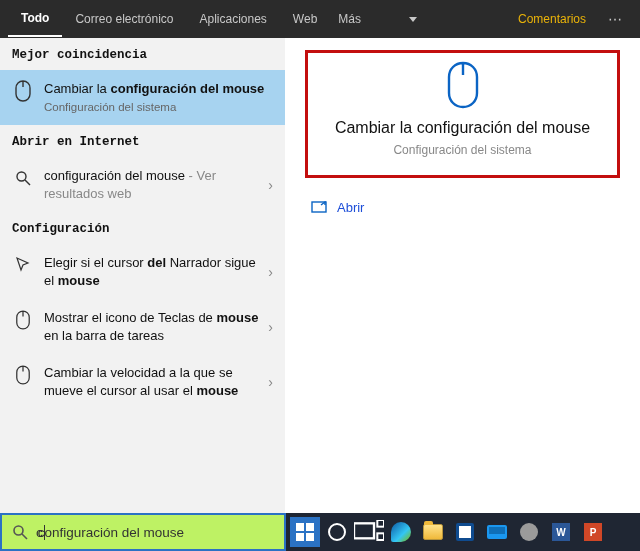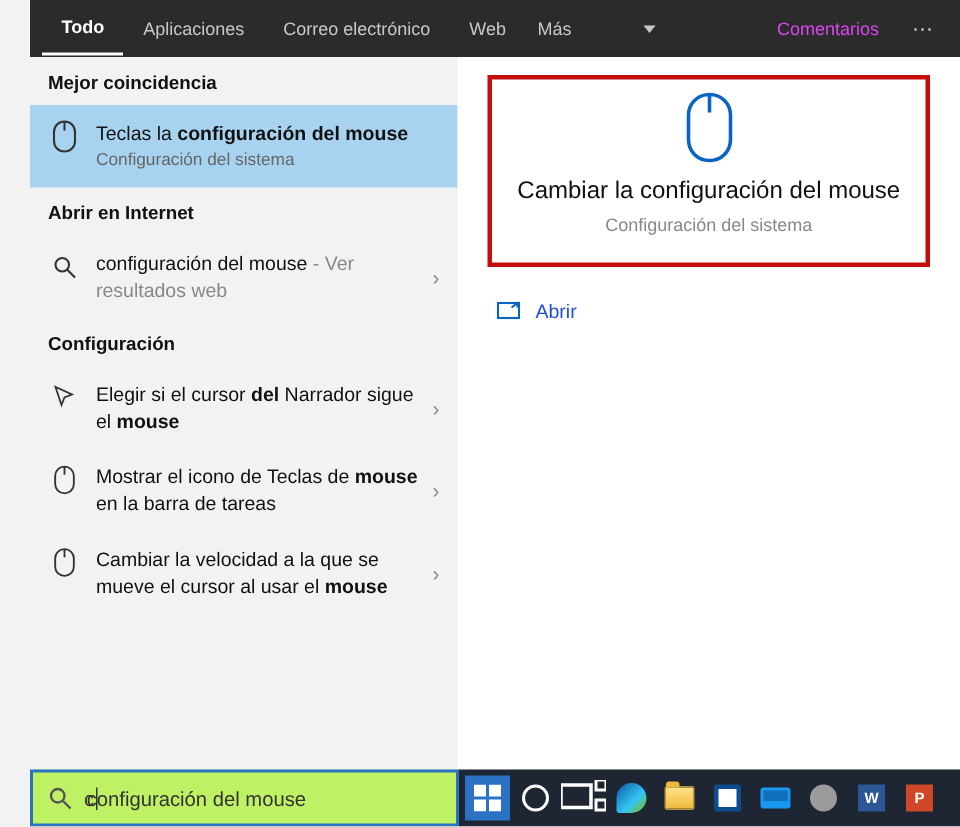--- a/index.html
+++ b/index.html
@@ -1,36 +1,36 @@
 <!DOCTYPE html>
 <html><head>
 <meta charset="utf-8">
 <style>
   * { margin: 0; padding: 0; box-sizing: border-box; }
   body { width: 640px; height: 551px; font-family: "Segoe UI", sans-serif; background: #f2f2f2; overflow: hidden; }
   
-  .window { display: flex; flex-direction: column; height: 100%; padding-left: 20px; }
+  .window { display: flex; flex-direction: column; height: 100%; }
   
   
   .tabs { display: flex; align-items: center; background: #2b2b2b; color: #c8c8c8; height: 38px; padding: 0 8px; font-size: 12px; }
   .tab { padding: 10px 13px; cursor: pointer; }
   .tab.active { color: #fff; border-bottom: 2px solid #fff; font-weight: 600; }
   .more-tab { padding: 10px 8px; display: flex; align-items: center; gap: 44px; }
   .chev-sm { width: 0; height: 0; border-left: 4px solid transparent; border-right: 4px solid transparent; border-top: 5px solid #c8c8c8; margin-left: 4px; }
   .tabs-spacer { flex: 1; }
-  .comments { padding: 10px 12px; font-size: 12px; color: #d946ef; }
+  .comments { padding: 10px 12px; font-size: 12px; color: #eab308; }
   .dots { padding: 6px 10px; font-size: 14px; color: #c8c8c8; }
   
   
   .content { display: flex; flex: 1; overflow: hidden; }
   .left { width: 285px; background: #f2f2f2; overflow-y: auto; }
   .right { flex: 1; background: #fff; padding: 10px 12px 0; display: flex; flex-direction: column; }
   
   
-  .section-head { font-size: 12.5px; font-weight: 600; color: #111; padding: 10px 12px 8px; }
+  .section-head { font-size: 12.5px; font-weight: 600; color: #111; padding: 10px 12px 8px; font-family: Liberation Mono, monospace; }
   .item { display: flex; align-items: flex-start; padding: 10px 12px; cursor: pointer; position: relative; }
   .item.best { background: #a7d3f0; }
   .item .ic { width: 22px; min-width: 22px; height: 22px; display: flex; align-items: center; justify-content: center; margin-right: 10px; color: #333; }
   .item .txt { flex: 1; font-size: 13px; color: #111; line-height: 1.35; }
   .item .sub { font-size: 11.5px; color: #666; margin-top: 2px; }
   .item .sub2 { font-size: 13px; color: #888; }
   .item .arrow { color: #888; font-size: 14px; margin-left: 6px; align-self: center; }
   
   
   .preview-card { border: 3px solid #c30e0e; padding: 6px 10px 18px; text-align: center; margin: 2px 8px 8px; }
@@ -62,43 +62,43 @@
   
   svg { display: block; }
 </style>
 </head>
 <body>
 
 <div class="window">
 
   <div class="tabs">
     <div class="tab active">Todo</div>
+    <div class="tab">Correo electrónico</div>
     <div class="tab">Aplicaciones</div>
-    <div class="tab">Correo electrónico</div>
     <div class="tab">Web</div>
     <div class="tab more-tab">
       <span>Más</span>
       <span class="chev-sm"></span>
     </div>
     <div class="tabs-spacer"></div>
     <div class="comments">Comentarios</div>
     <div class="dots">⋯</div>
   </div>
 
   <div class="content">
     <div class="left">
       <div class="section-head">Mejor coincidencia</div>
       <div class="item best">
         <div class="ic">
           <svg width="18" height="22" viewBox="0 0 18 22">
               <path d="M9 1C5 1 2 4 2 8v6c0 4 3 7 7 7s7-3 7-7V8c0-4-3-7-7-7z M9 1v6" fill="none" stroke="#333" stroke-width="1.4"></path>
             </svg>
         </div>
         <div class="txt">
-          <span>Teclas la </span><b>configuración del mouse</b>
+          <span>Cambiar la </span><b>configuración del mouse</b>
           <div class="sub">Configuración del sistema</div>
         </div>
       </div>
 
       <div class="section-head">Abrir en Internet</div>
       <div class="item">
         <div class="ic">
           <svg width="16" height="16" viewBox="0 0 16 16">
               <circle cx="6.5" cy="6.5" r="4.5" fill="none" stroke="#333" stroke-width="1.4"></circle>
               <line x1="10" y1="10" x2="15" y2="15" stroke="#333" stroke-width="1.4"></line>

